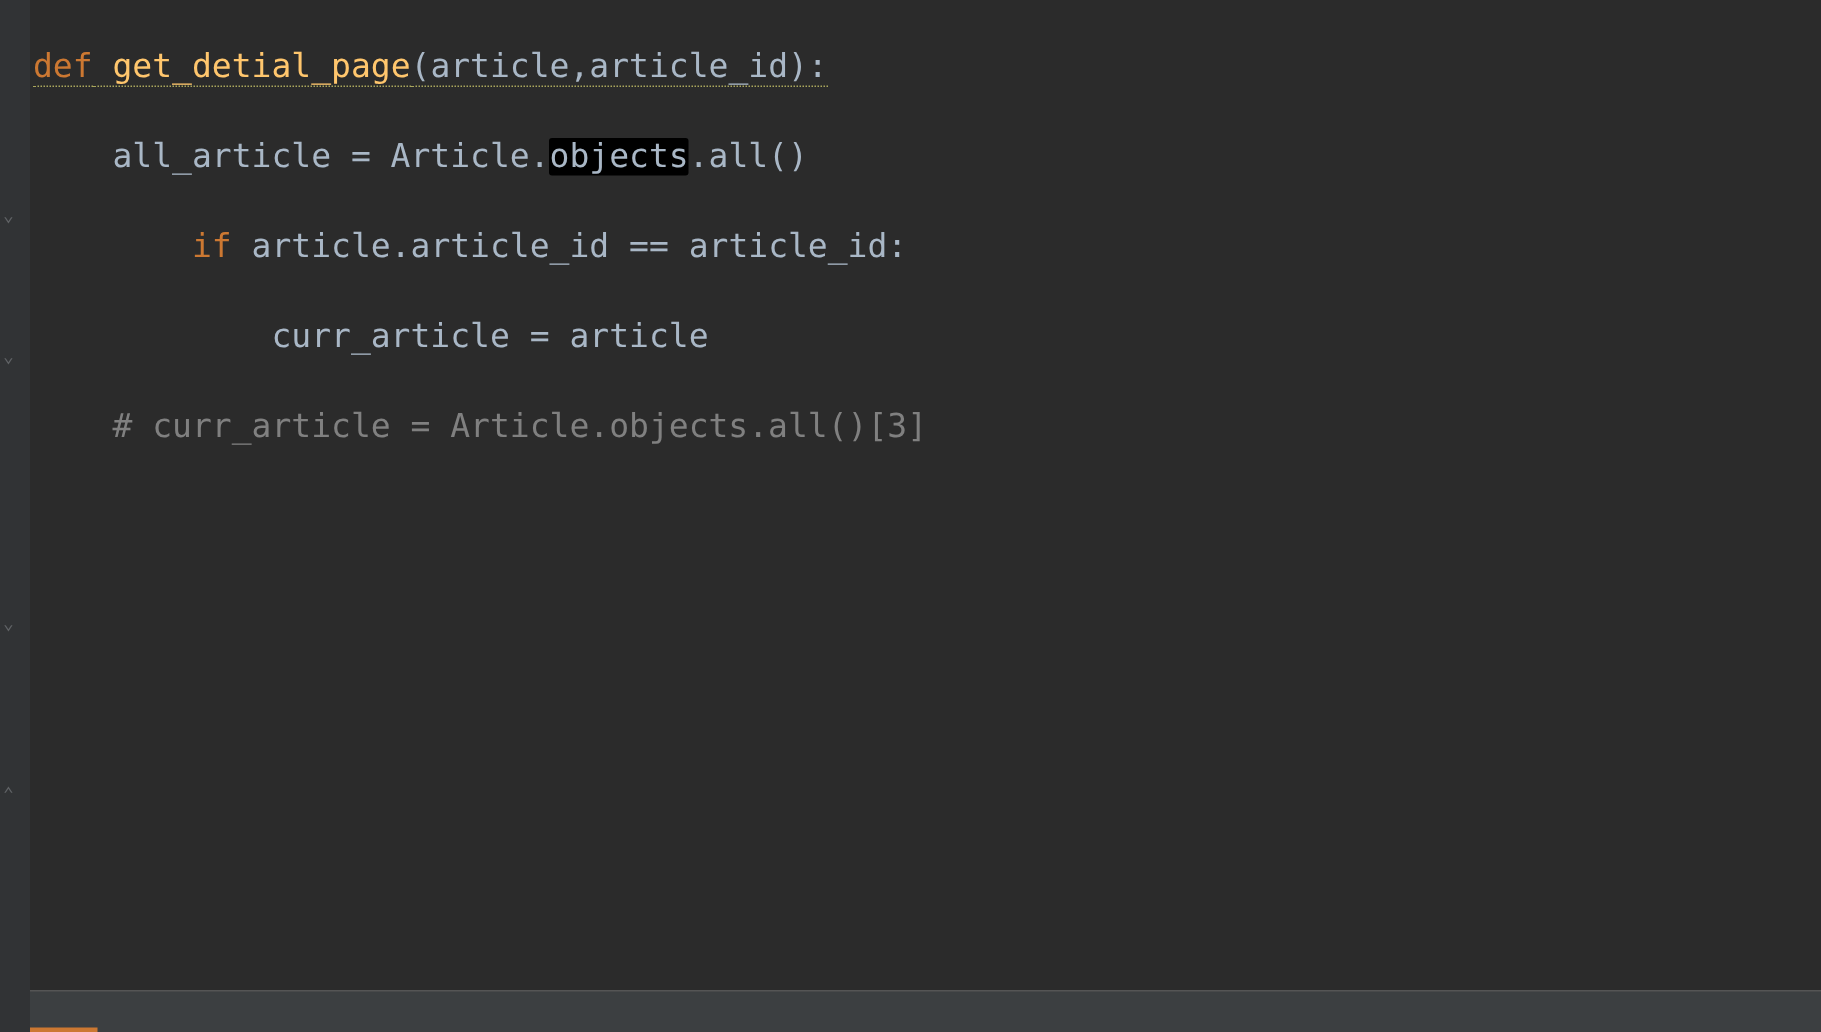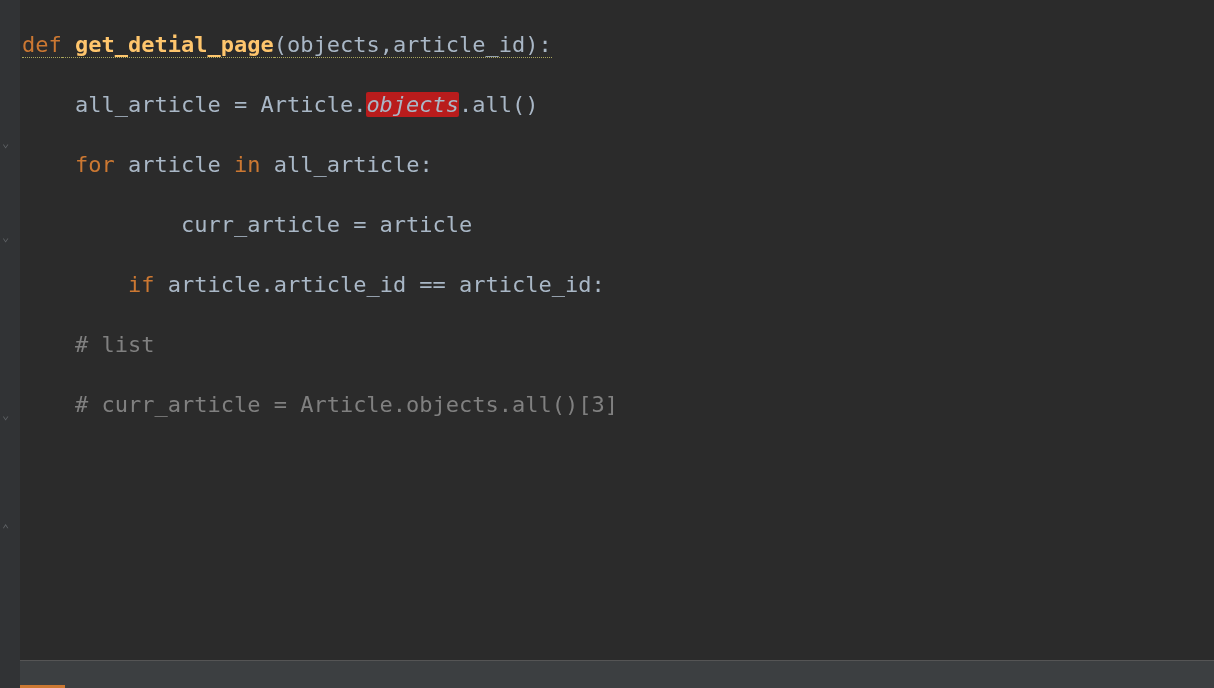--- a/index.html
+++ b/index.html
@@ -30,22 +30,22 @@
 }
 .code {
   flex:1 1 auto;
   padding-left:2px;
   white-space:pre;
   position:relative;
 }
 .line { min-height:30px; }
 .comment { color:#808080; }
 .keyword { color:#cc7832; }
-.funcname { color:#ffc66d;font-weight:bold; }
-.hl-warn { background:#b91c1c; border-radius:2px;font-style:italic; }
+.funcname { color:#ffc66d; }
+.hl-warn { background:#000000; border-radius:2px; }
 .underline-warn { border-bottom:1px dotted #a9a65c; }
 .caret {
   display:inline-block;
   width:2px; height:24px;
   background:#bbbbbb;
   vertical-align:middle;
   position:relative; top:-2px;
 }
 .status-bar {
   position:absolute;
@@ -66,26 +66,24 @@
 <body>
 
 <div class="editor">
   <div class="gutter">
     <span class="gutter-icon" style="top:128px;">⌄</span>
     <span class="gutter-icon" style="top:222px;">⌄</span>
     <span class="gutter-icon" style="top:400px;">⌄</span>
     <span class="gutter-icon" style="top:514px;">⌃</span>
   </div>
   <div class="code">
-<div class="line"><span class="keyword underline-warn">def</span><span class="funcname underline-warn"> get_detial_page</span><span class="underline-warn">(objects,article_id):</span></div>
+<div class="line"><span class="keyword underline-warn">def</span><span class="funcname underline-warn"> get_detial_page</span><span class="underline-warn">(article,article_id):</span></div>
 <div class="line"><span>    all_article = Article.</span><span class="hl-warn">objects</span><span>.all()</span></div>
-<div class="line">    <span class="keyword">for</span><span> article </span><span class="keyword">in</span><span> all_article:</span></div>
+<div class="line">        <span class="keyword">if</span><span> article.article_id == article_id:</span></div>
 <div class="line"><span>            curr_article = article</span></div>
-<div class="line">        <span class="keyword">if</span><span> article.article_id == article_id:</span></div>
-<div class="line"><span class="comment">    # list</span></div>
 <div class="line"><span class="comment">    # curr_article = Article.objects.all()[3]</span></div>
 
 
 
 
 
 
 
 
     <div class="status-bar"></div>

